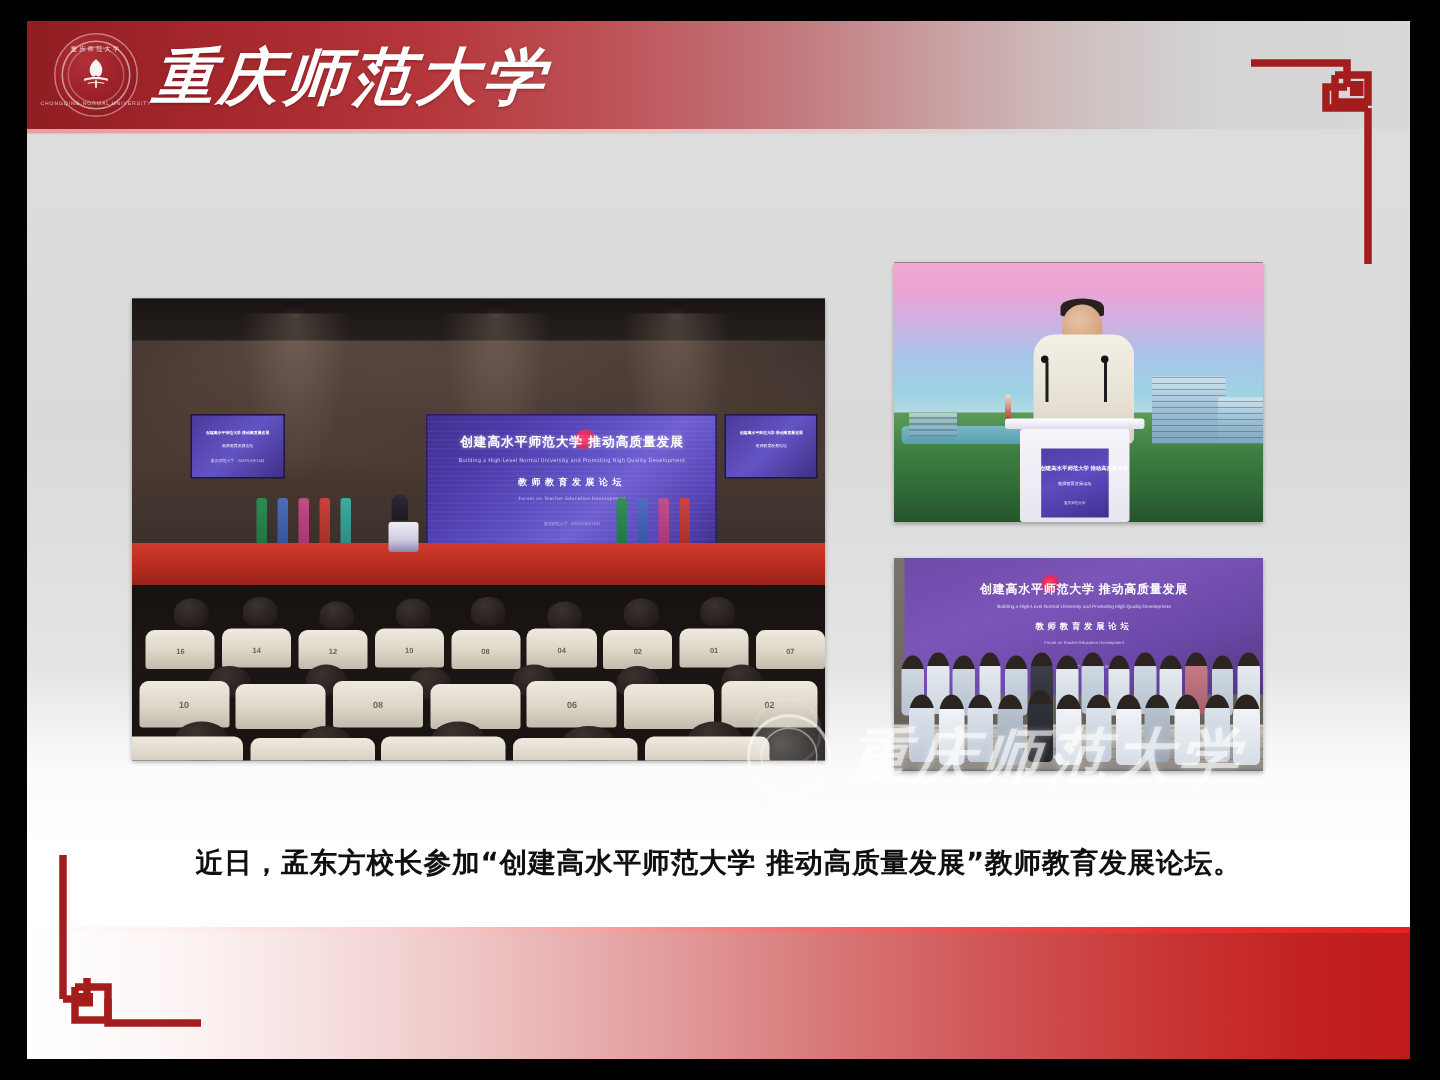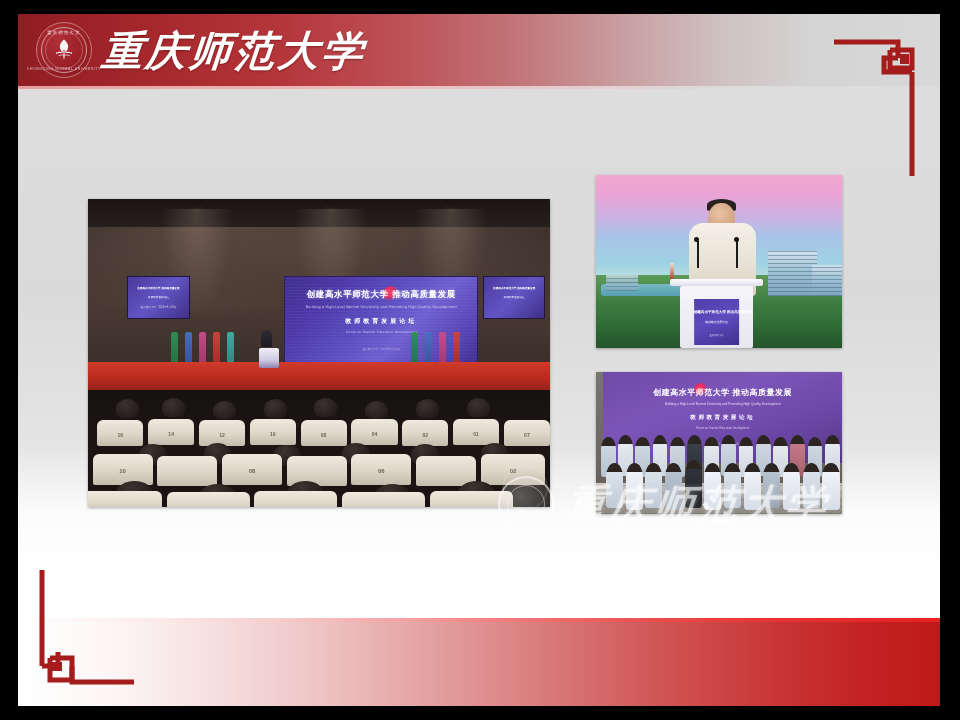--- a/index.html
+++ b/index.html
@@ -651,14 +651,17 @@
     <div class="gp" style="left:76%; bottom:3%; width:7%; height:33%; background:linear-gradient(180deg,#2b2420 0 20%,#f0f3f7 20%,#d6dde6 100%)"></div>
     <div class="gp" style="left:84%; bottom:4%; width:7%; height:32%; background:linear-gradient(180deg,#2b2420 0 20%,#dbe3ec 20%,#c0cad6 100%)"></div>
     <div class="gp" style="left:92%; bottom:3%; width:7%; height:33%; background:linear-gradient(180deg,#2b2420 0 20%,#f0f3f7 20%,#d6dde6 100%)"></div>
   </div>
 
   <div class="watermark">
     <div class="wm-seal"></div>
     <div class="wm-text">重庆师范大学</div>
   </div>
 
+  <div class="caption">
+    <span>近日，孟东方校长参加“创建高水平师范大学 推动高质量发展”教师教育发展论坛。</span>
+  </div>
 
 </div>
 
 </body></html>

